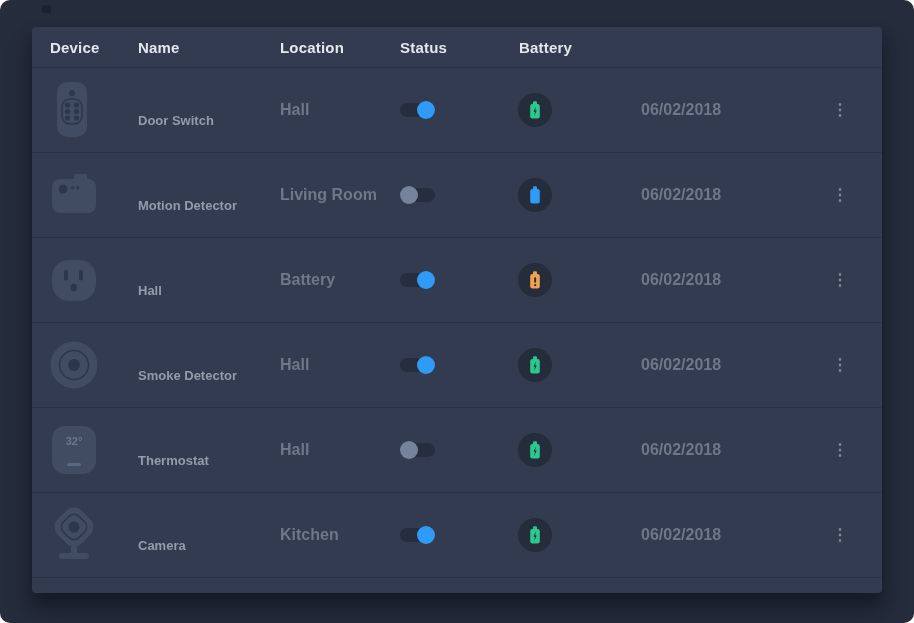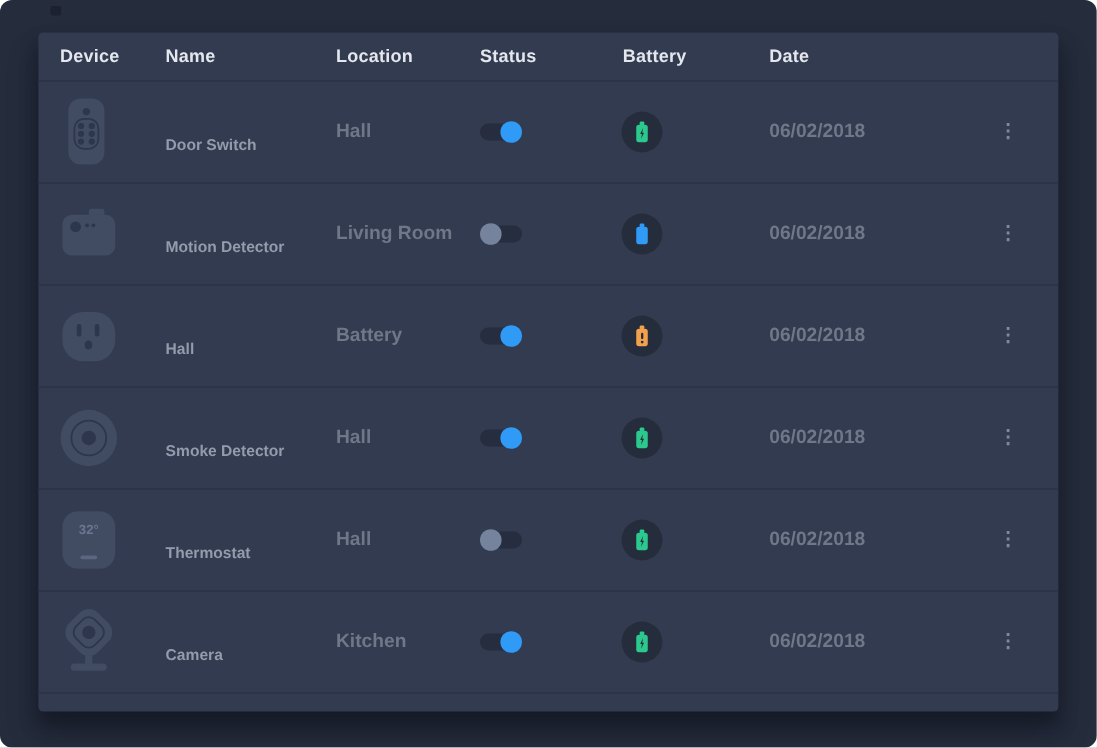--- a/index.html
+++ b/index.html
@@ -50,21 +50,20 @@
   <div class="deco-mark"></div>
 
   <div class="card">
 
     <div class="thead">
       <div>Device</div>
       <div>Name</div>
       <div>Location</div>
       <div>Status</div>
       <div>Battery</div>
-      <div>Date</div>
       <div></div>
     </div>
 
     <div class="row">
       <div class="icon-box">
         <svg class="dev" width="48" height="60" viewBox="0 0 48 60">
           <rect class="body" x="7" y="2" width="30" height="55" rx="10"></rect>
           <circle class="hole" cx="22" cy="13" r="3"></circle>
           <rect class="holestroke" x="12" y="19" width="20" height="25" rx="8"></rect>
           <circle class="hole" cx="17.5" cy="25" r="2.6"></circle>

